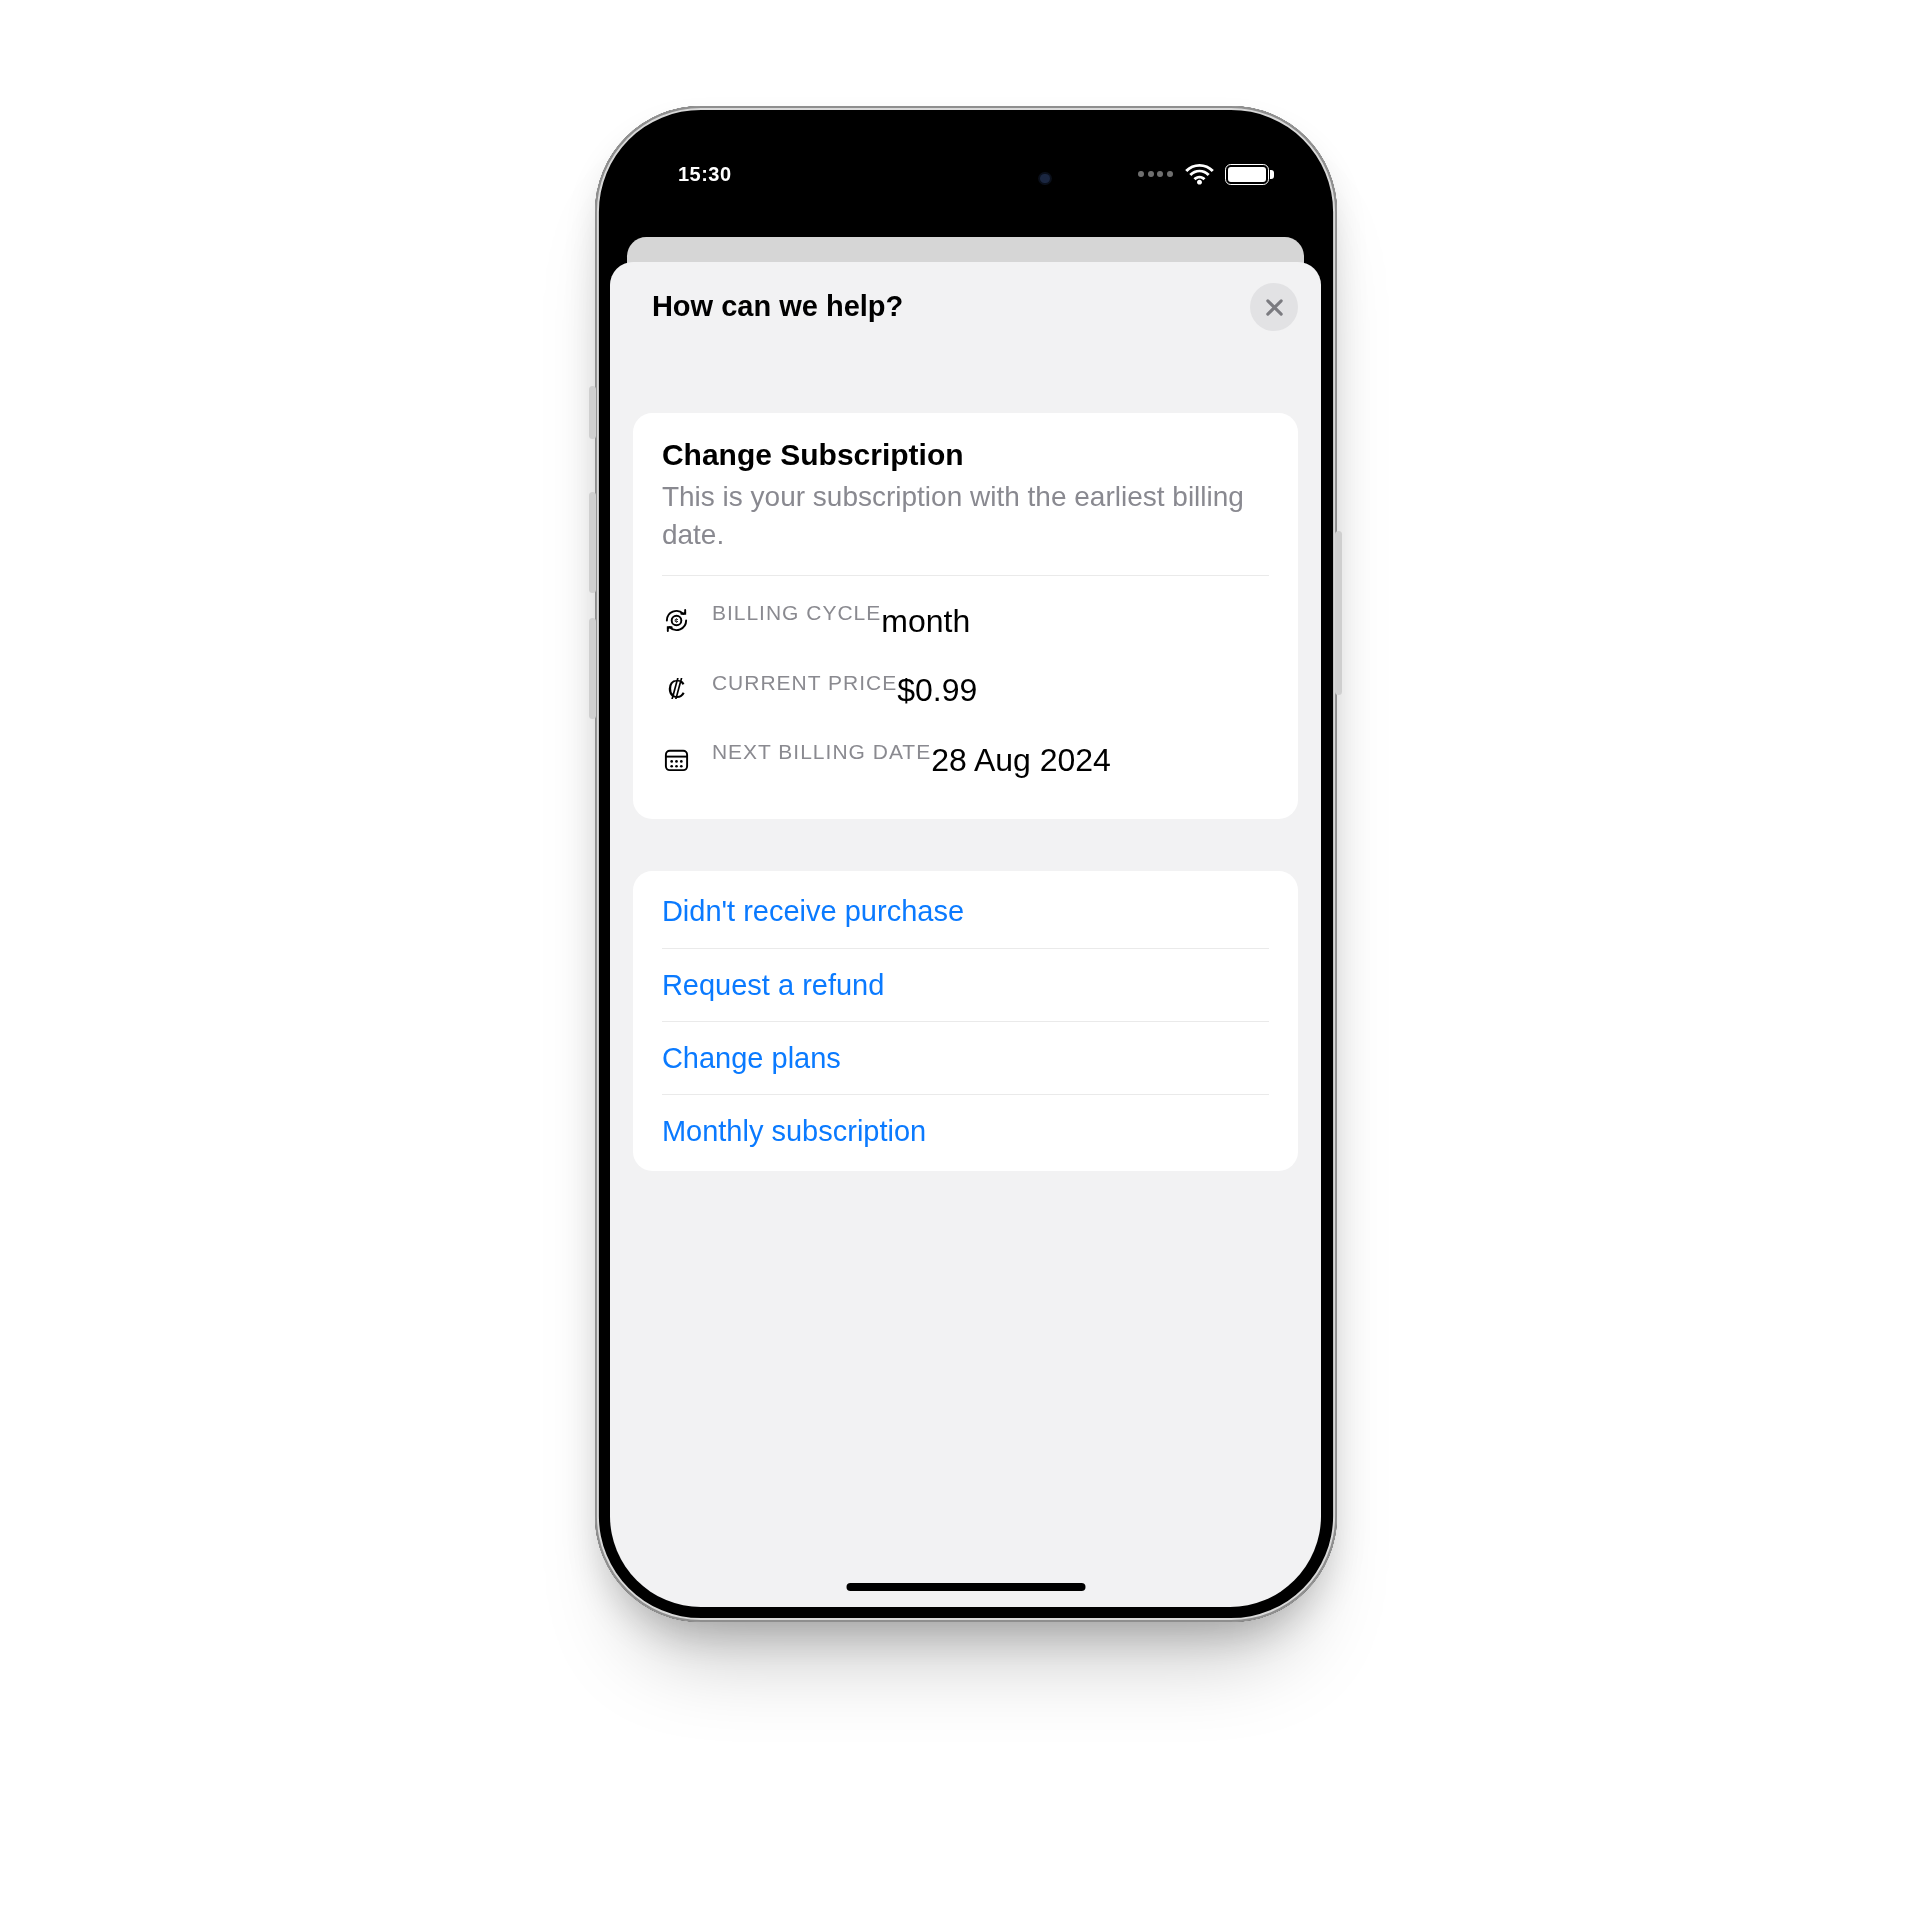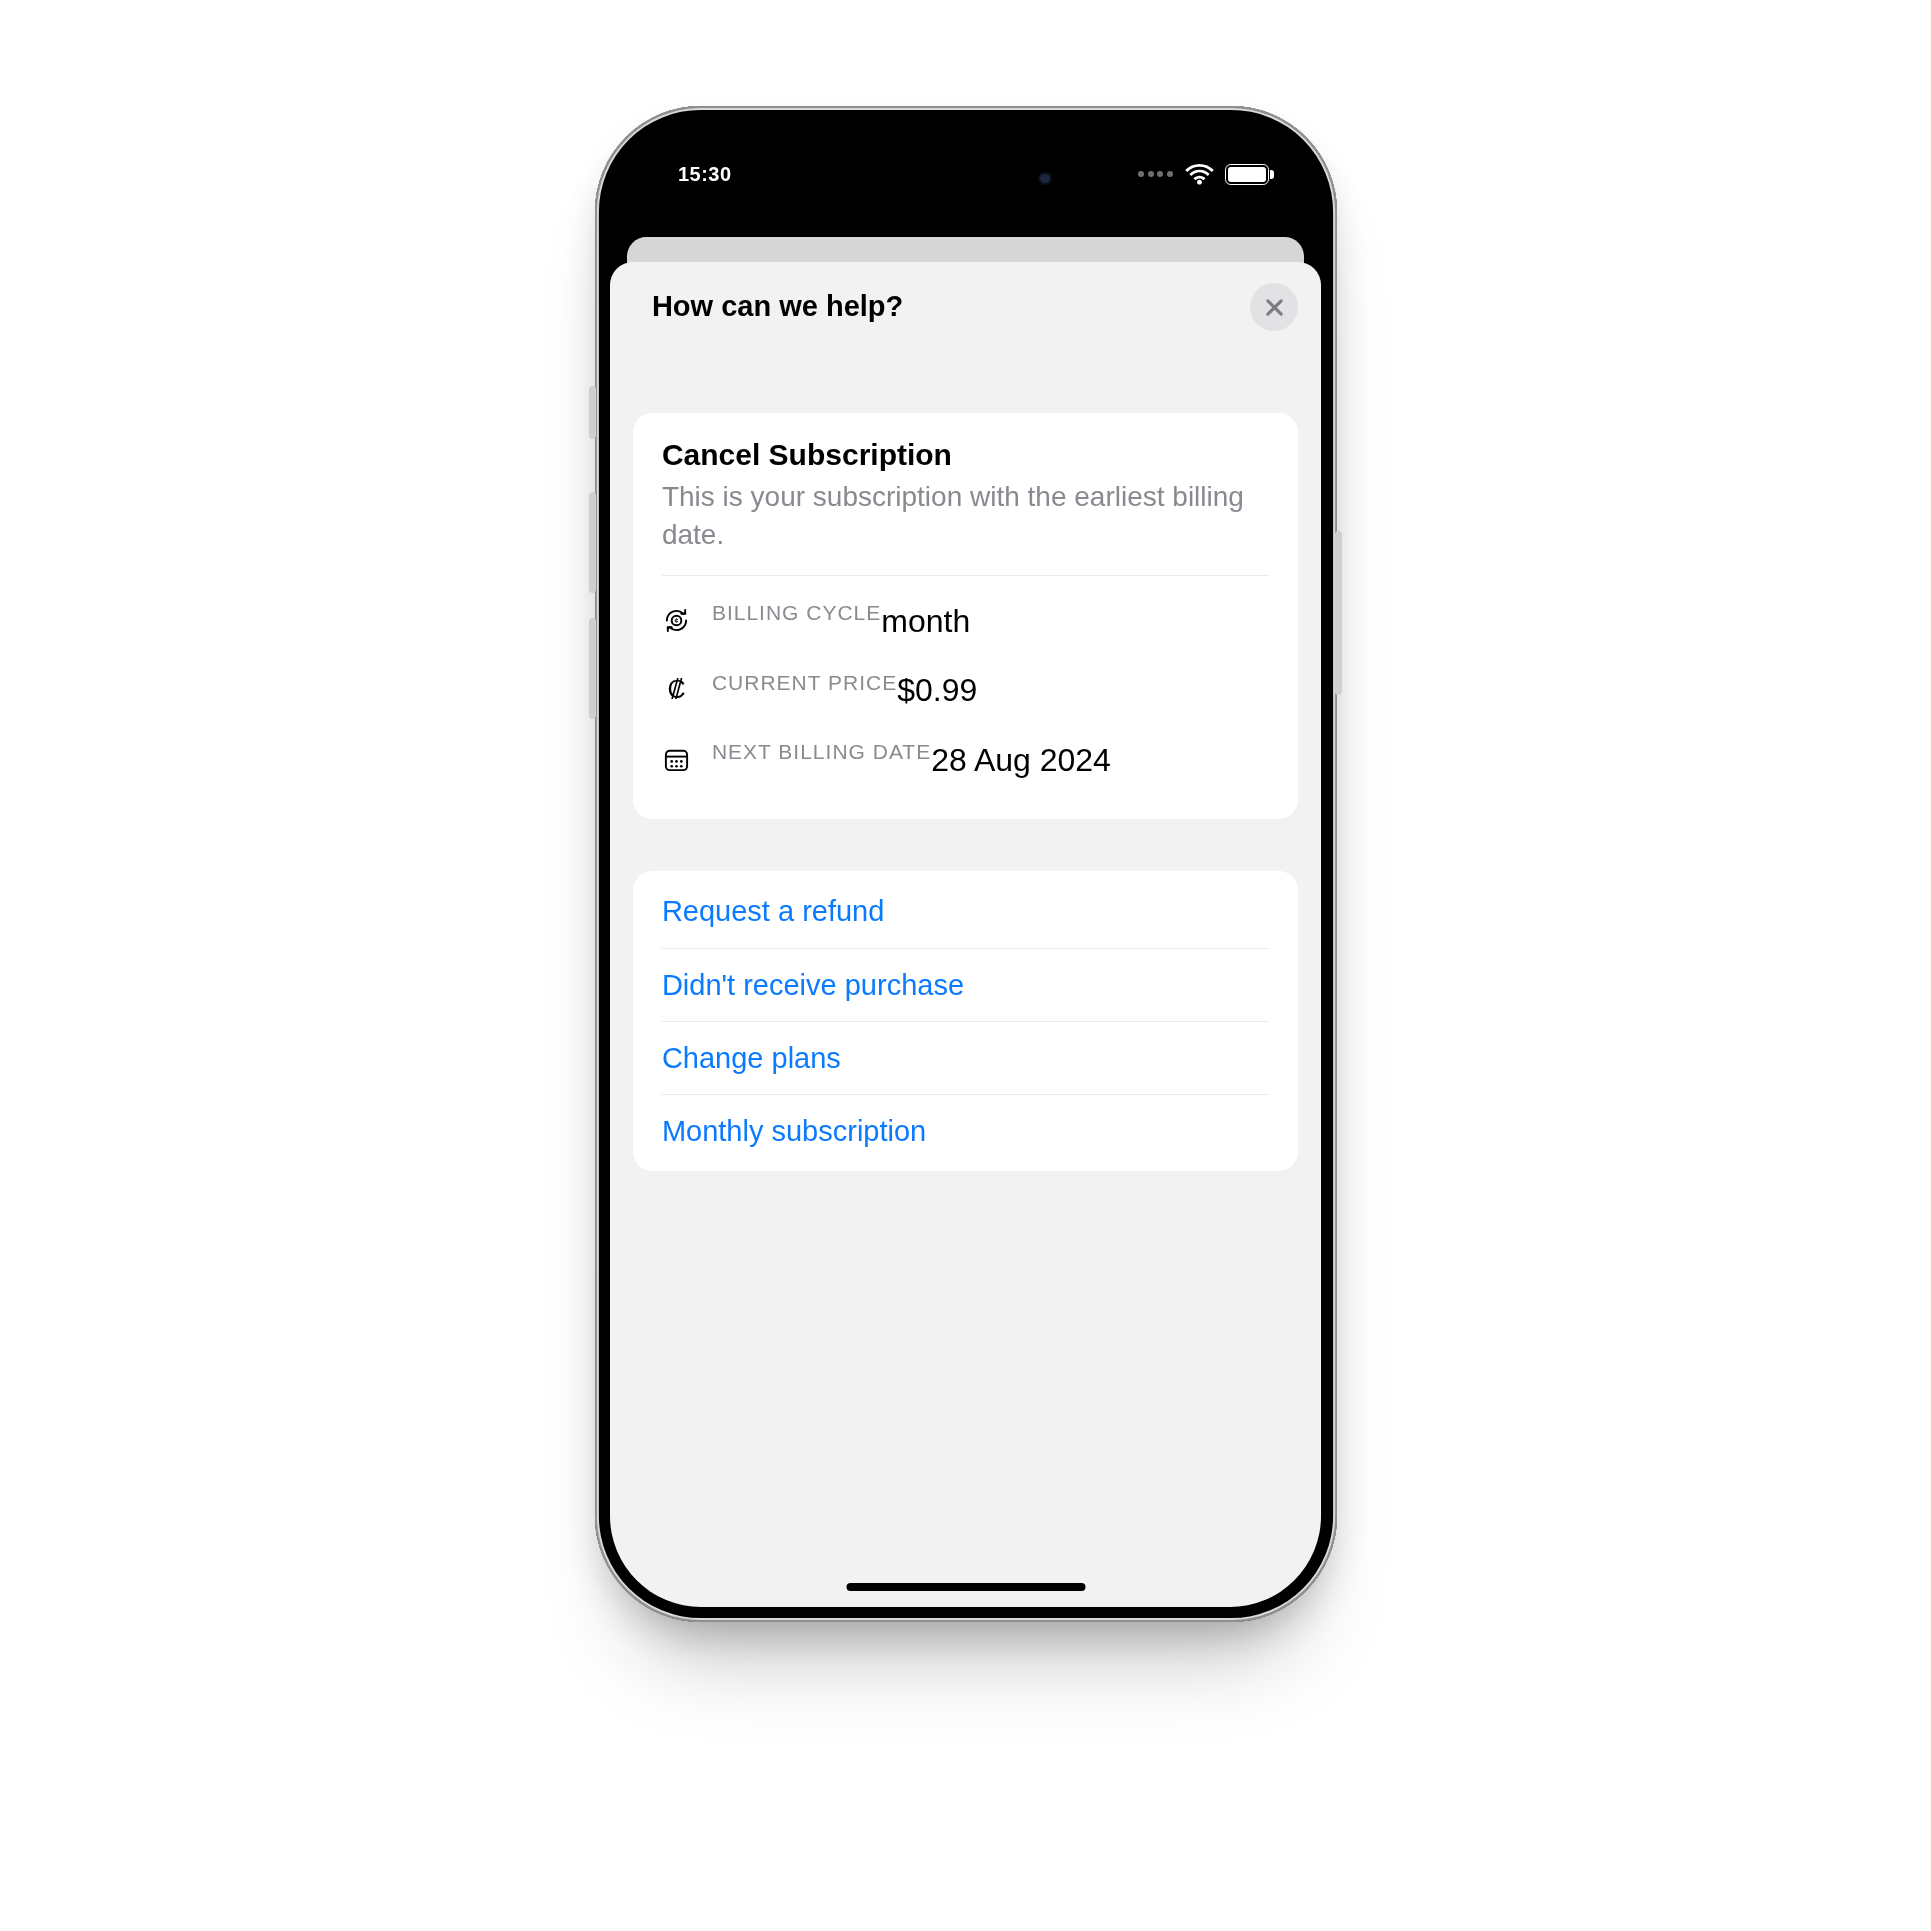--- a/index.html
+++ b/index.html
@@ -178,21 +178,21 @@
           <div class="close-btn">
             <svg width="21" height="21" viewBox="0 0 22 22">
                 <path stroke="#7b7b80" stroke-width="3.2" stroke-linecap="round" d="M4 4l14 14M18 4L4 18"></path>
               </svg>
           </div>
         </div>
 
         <div class="content">
 
           <div class="card">
-            <div class="card-title">Cancel Subscription</div>
+            <div class="card-title">Change Subscription</div>
             <div class="card-sub">This is your subscription with the earliest billing date.</div>
             <div class="hr"></div>
 
             <div class="info-row">
               <div class="icon">
                 <svg width="27" height="27" viewBox="0 0 28 28">
                     <g fill="none" stroke="#000" stroke-width="2">
                       <circle cx="14" cy="14" r="5"></circle>
                       <path d="M4 14a10 10 0 0 1 17-7l2-1M24 14a10 10 0 0 1-17 7l-2 1" stroke-linecap="round"></path>
                       <path d="M23 3v4h-4M5 25v-4h4" stroke-linecap="round"></path>
@@ -233,24 +233,24 @@
               </div>
               <div class="txt">
                 <span class="info-label">NEXT BILLING DATE</span>
                 <span class="info-val">28 Aug 2024</span>
               </div>
             </div>
           </div>
 
           <div class="actions">
             <div class="action">
+                <span>Didn't receive purchase</span>
+              </div>
+            <div class="action">
                 <span>Request a refund</span>
-              </div>
-            <div class="action">
-                <span>Didn't receive purchase</span>
               </div>
             <div class="action">
                 <span>Change plans</span>
               </div>
             <div class="action">
                 <span>Monthly subscription</span>
               </div>
           </div>
 
         </div>

